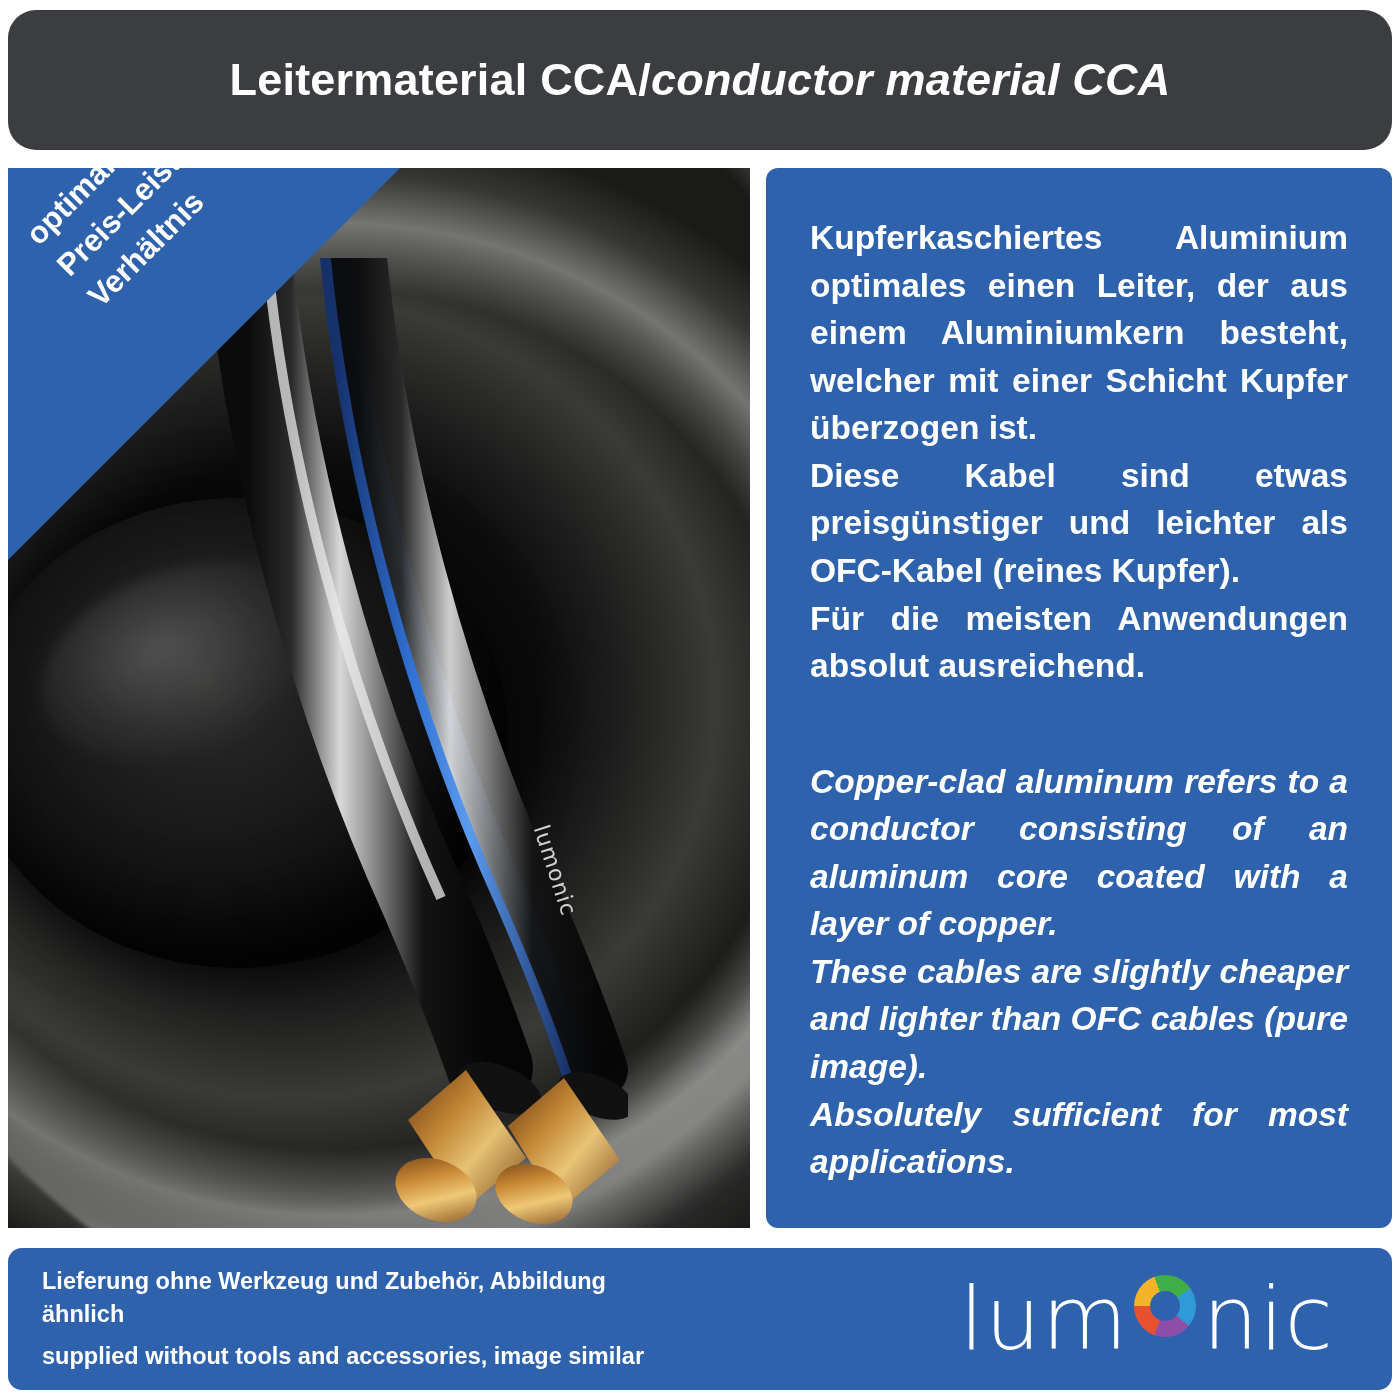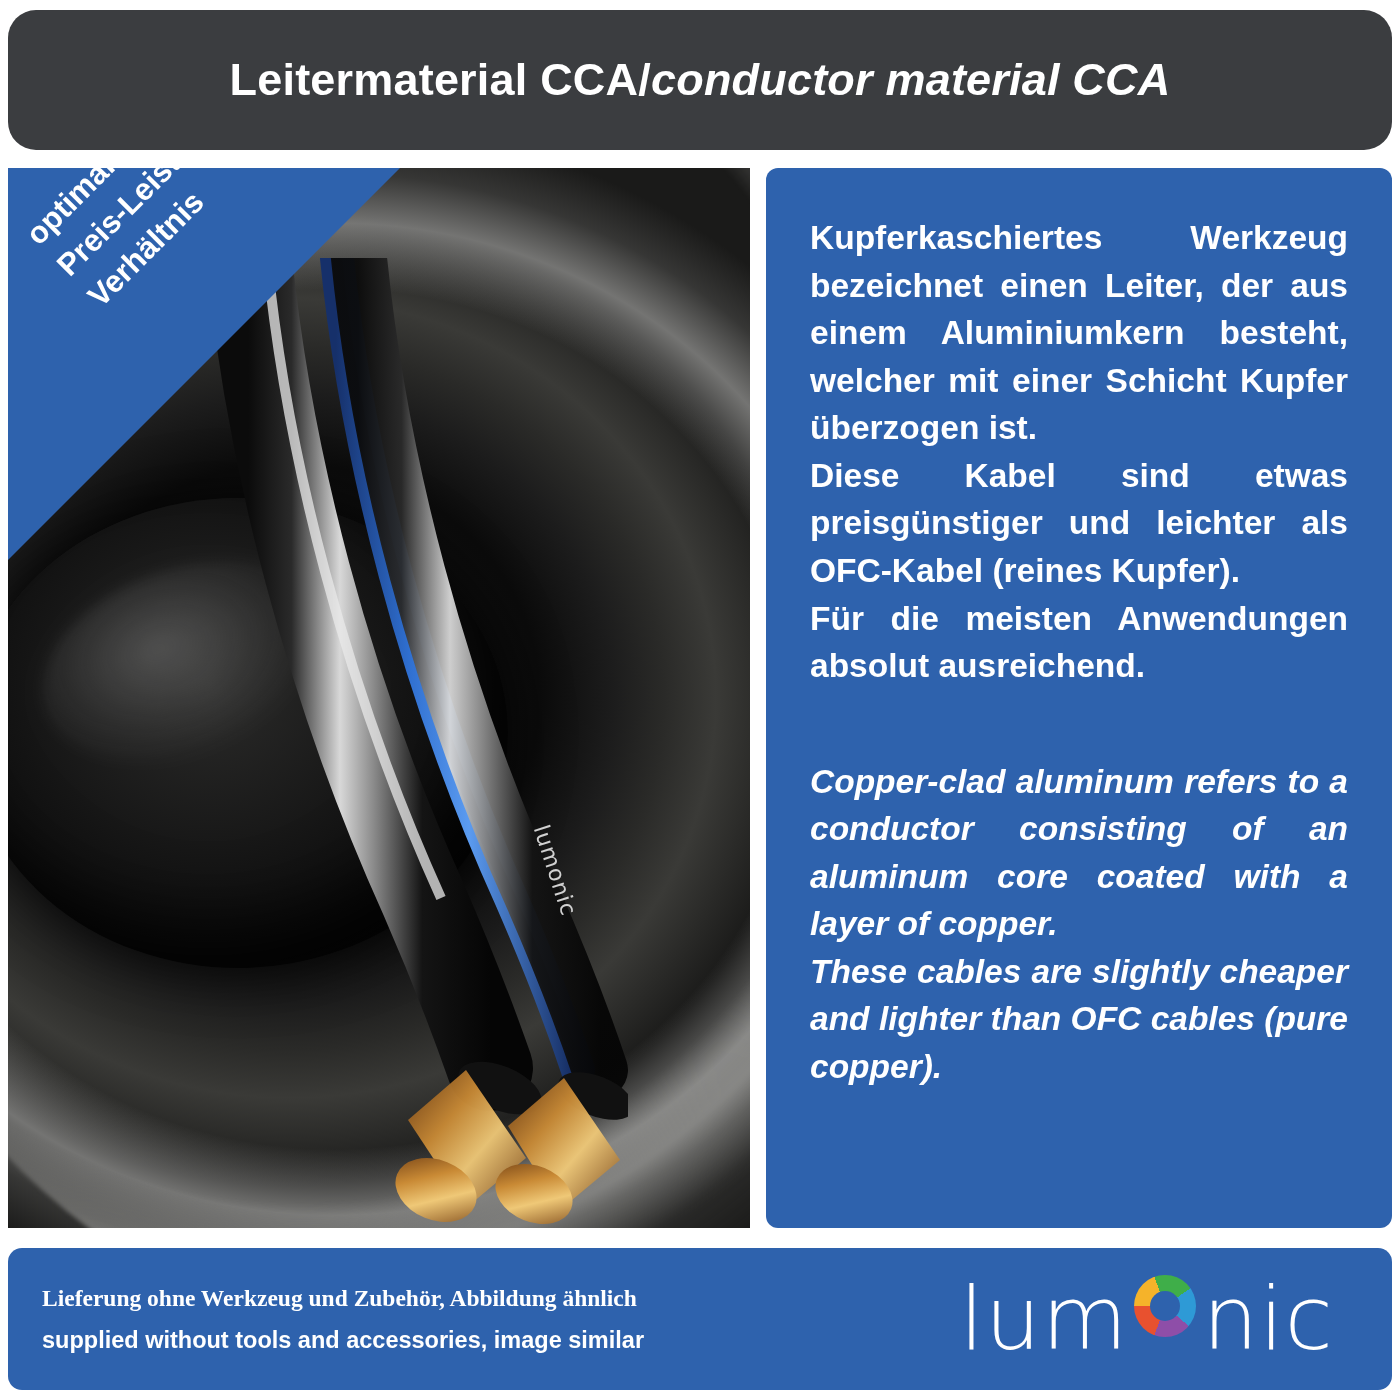--- a/index.html
+++ b/index.html
@@ -196,21 +196,20 @@
     line-height: 1.38;
     font-weight: bold;
     max-width: 640px;
   }
   .footer-text .en {
     display: block;
     margin-top: 10px;
   }
   .footer-text .de {
     display: block;
-    font-family: Liberation Serif, serif;
   }
 
   .logo {
     display: flex;
     align-items: center;
     padding-right: 24px;
   }
   .logo-word {
     color: #ffffff;
     font-size: 88px;
@@ -314,26 +313,27 @@
 
     <div class="corner-banner">
       <div class="tri"></div>
       <div class="txt">optimales
 Preis-Leistungs-
 Verhältnis</div>
     </div>
   </div>
 
   <div class="text-panel">
-    <p class="para">Kupferkaschiertes Werkzeug bezeichnet einen Leiter, der aus einem Aluminiumkern besteht, welcher mit einer Schicht Kupfer überzogen ist.</p>
+    <p class="para">Kupferkaschiertes Aluminium optimales einen Leiter, der aus einem Aluminiumkern besteht, welcher mit einer Schicht Kupfer überzogen ist.</p>
     <p class="para">Diese Kabel sind etwas preisgünstiger und leichter als OFC-Kabel (reines Kupfer).</p>
     <p class="para">Für die meisten Anwendungen absolut ausreichend.</p>
     <div class="gap"></div>
     <p class="para para-en">Copper-clad aluminum refers to a conductor consisting of an aluminum core coated with a layer of copper.</p>
-    <p class="para para-en">These cables are slightly cheaper and lighter than OFC cables (pure copper).</p>
+    <p class="para para-en">These cables are slightly cheaper and lighter than OFC cables (pure image).</p>
+    <p class="para para-en">Absolutely sufficient for most applications.</p>
   </div>
 
   <div class="footer">
     <div class="footer-text">
       <span class="de">Lieferung ohne Werkzeug und Zubehör, Abbildung ähnlich</span>
       <span class="en">supplied without tools and accessories, image similar</span>
     </div>
     <div class="logo">
       <div class="logo-word">
         <span>lum</span>

